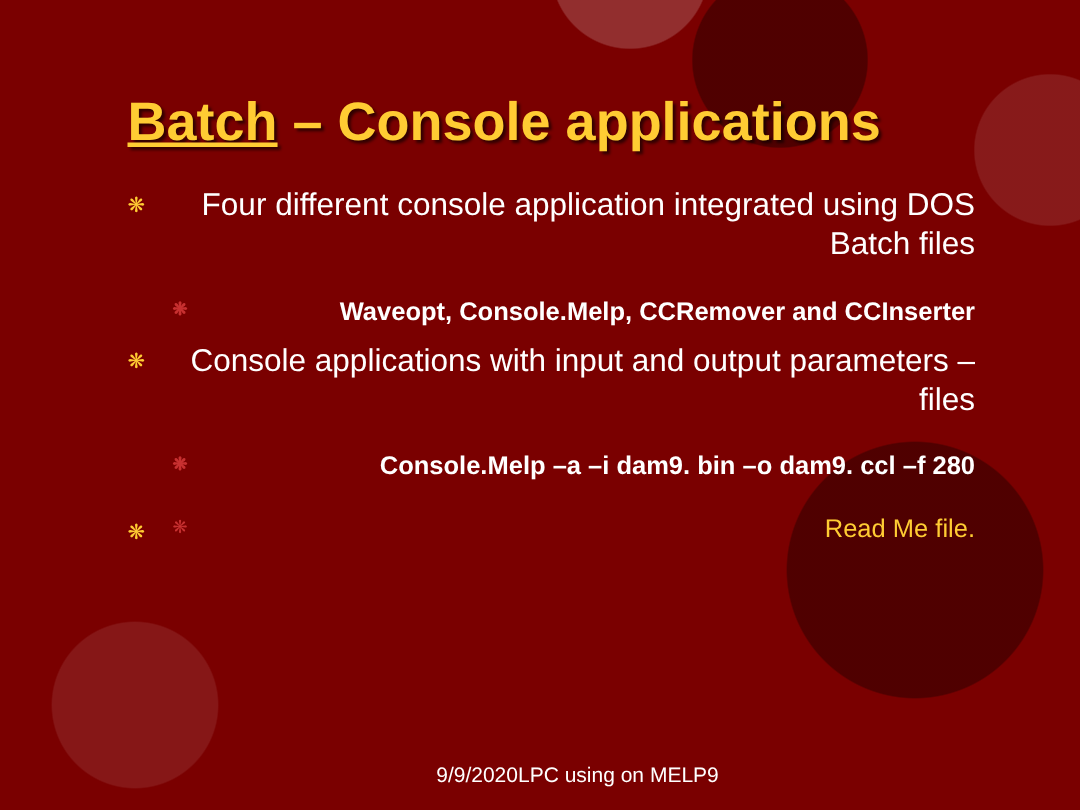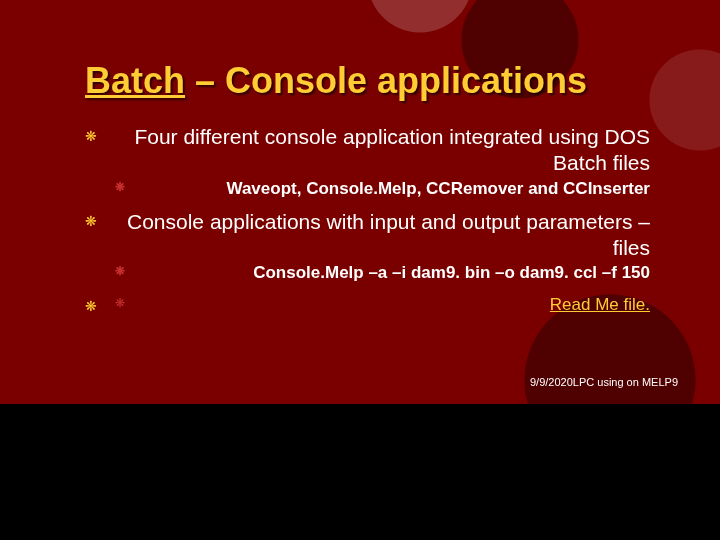--- a/index.html
+++ b/index.html
@@ -3,21 +3,21 @@
 <meta charset="utf-8">
 <style>
   * { margin: 0; padding: 0; box-sizing: border-box; }
   html, body { width: 720px; height: 540px; overflow: hidden; }
   body {
     font-family: Arial, Helvetica, sans-serif;
     background: #000;
   }
   .slide {
     width: 720px;
-    height: 404px;
+    height: 540px;
     position: relative;
     background:
       radial-gradient(circle at 420px -20px, rgba(255,255,255,0.18) 0, rgba(255,255,255,0.18) 52px, transparent 53px),
       radial-gradient(circle at 520px 40px, rgba(0,0,0,0.35) 0, rgba(0,0,0,0.35) 58px, transparent 59px),
       radial-gradient(circle at 610px 380px, rgba(0,0,0,0.35) 0, rgba(0,0,0,0.35) 85px, transparent 86px),
       radial-gradient(circle at 90px 470px, rgba(255,255,255,0.09) 0, rgba(255,255,255,0.09) 55px, transparent 56px),
       radial-gradient(circle at 700px 100px, rgba(255,255,255,0.1) 0, rgba(255,255,255,0.1) 50px, transparent 51px),
       #7a0000;
     color: #fff;
     padding: 60px 70px 0 85px;
@@ -28,39 +28,39 @@
     text-shadow: 2px 2px 2px rgba(0,0,0,0.6);
     margin-bottom: 22px;
   }
   .title .under { text-decoration: underline; }
   ul { list-style: none; }
   .lvl1 > li { position: relative; padding-left: 28px; margin-bottom: 10px; font-size: 21px; line-height: 1.25; text-align: right; }
   .lvl1 > li::before {
     content: "❋"; position: absolute; left: 0; top: 4px;
     color: #ffcc33; font-size: 14px;
   }
-  .lvl2 { margin-top: 1px; }
+  .lvl2 { margin-top: 20px; }
   .lvl2 > li { position: relative; padding-left: 26px; margin-bottom: 6px; font-size: 17px; line-height: 1.25; }
   .lvl2 > li::before {
     content: "❋"; position: absolute; left: 2px; top: 2px;
     color: #c83030; font-size: 12px;
   }
   .lvl3 { margin-top: 6px; }
   .lvl3 > li { position: relative; padding-left: 24px; margin-bottom: 4px; font-size: 15px; line-height: 1.25; }
   .lvl3 > li::before {
     content: "❋"; position: absolute; left: 2px; top: 2px;
     color: #e0b030; font-size: 10px;
   }
   .b { font-weight: bold; }
-  .linklike { color: #ffcc33; text-decoration: underline; }
+  .linklike { color: #ffcc33; }
   .footer {
     position: absolute; bottom: 16px; left: 0; right: 0;
-    display: flex; justify-content: flex-end;
+    display: flex; justify-content: center;
     padding: 0 42px 0 92px;
-    font-size: 11px; color: #fff;
+    font-size: 14px; color: #fff;
   }
 </style>
 </head>
 <body>
 
 <div class="slide">
 
   <h1 class="title">
     <span class="under">Batch</span><span> – Console applications</span>
   </h1>
@@ -69,21 +69,21 @@
     <li>
       <span>Four different console application integrated using DOS Batch files</span>
       <ul class="lvl2">
         <li class="b">Waveopt, Console.Melp, CCRemover and CCInserter</li>
       </ul>
     </li>
 
     <li>
       <span>Console applications with input and output parameters – files</span>
       <ul class="lvl2">
-        <li class="b">Console.Melp –a –i dam9. bin –o dam9. ccl –f 150</li>
+        <li class="b">Console.Melp –a –i dam9. bin –o dam9. ccl –f 280</li>
       </ul>
     </li>
 
     <li>
       <ul class="lvl2">
         <li>
           <span class="linklike">Read Me file.</span>
         </li>
       </ul>
     </li>

